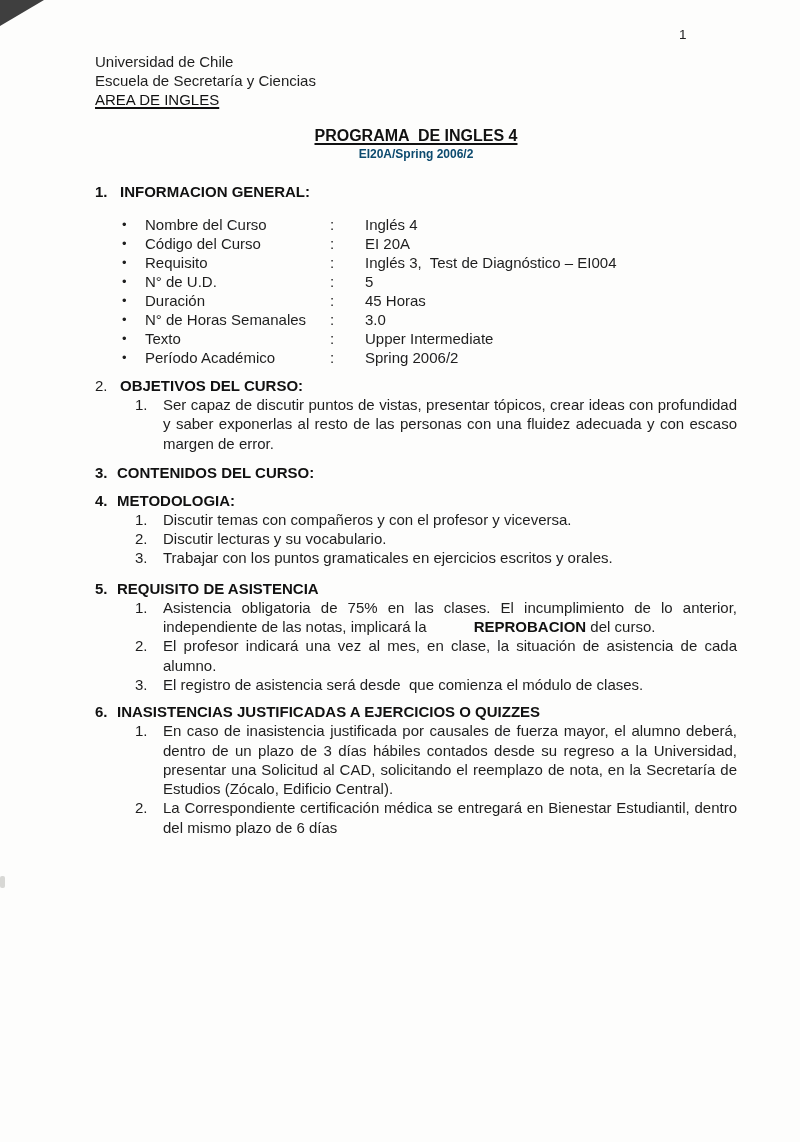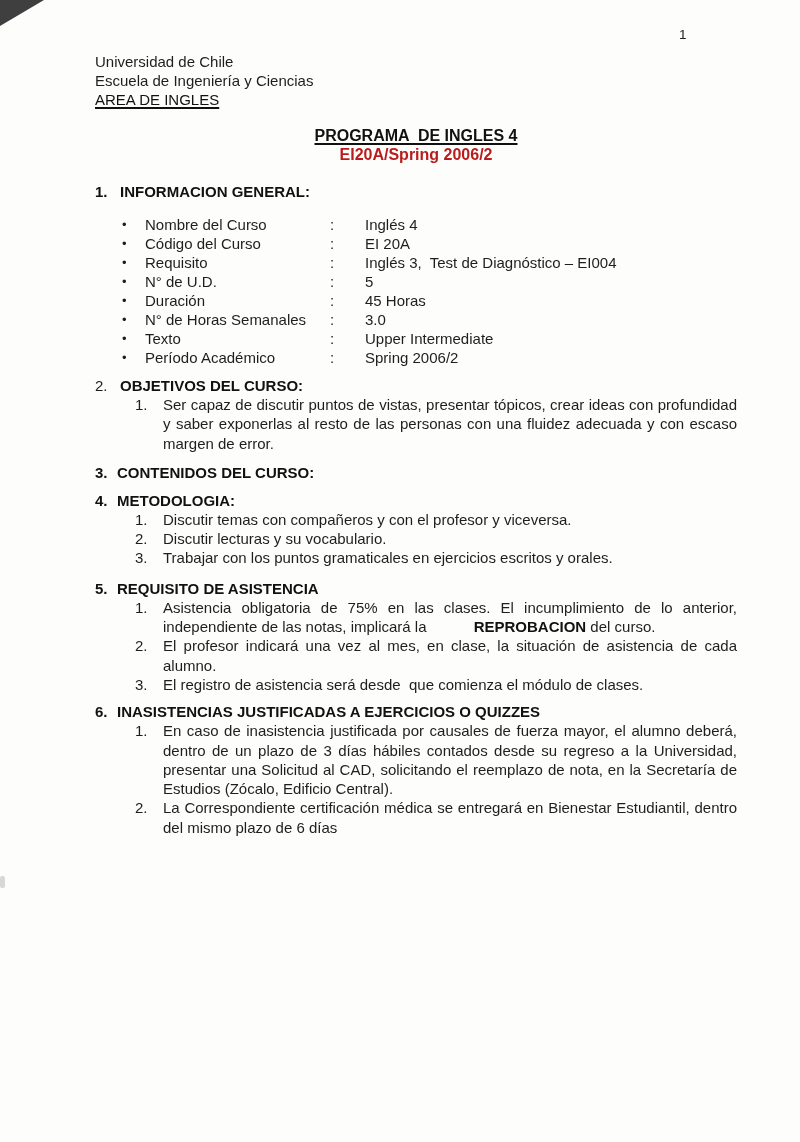--- a/index.html
+++ b/index.html
@@ -49,21 +49,21 @@
     text-underline-offset: 2px;
   }
   .title-block { margin-top: 17px; text-align: center; }
   .title-main {
     font-weight: bold; font-size: 16px; color: #111;
     text-decoration: underline;
     text-decoration-thickness: 2px;
     text-underline-offset: 2px;
     white-space: pre;
   }
-  .title-sub { font-weight: bold; font-size: 16px; color: #b91c1c; white-space: pre; }
+  .title-sub { font-weight: bold; font-size: 12px; color: #0c4a6e; white-space: pre; }
 
   .section-heading { display: flex; margin-top: 0; }
   .section-heading .sec-num { width: 25px; flex: 0 0 auto; font-weight: bold; color: #111; }
   .section-heading .sec-num.regular { font-weight: normal; color: #1e1e1e; }
   .section-heading .sec-title { font-weight: bold; color: #111; }
 
   .sec1 { margin-top: 18px; }
   .info-list { margin-top: 14px; }
   .info-row { display: flex; line-height: 19px; }
   .info-bullet { flex: 0 0 auto; width: 23px; margin-left: 27px; font-size: 13px; }
@@ -91,21 +91,21 @@
 
   <div class="corner-artifact"></div>
   <div class="edge-smudge"></div>
 
   <div class="page-number">1</div>
 
   <div class="content">
 
     <div>
       <div class="letterhead-line">Universidad de Chile</div>
-      <div class="letterhead-line">Escuela de Ingeniería y Ciencias</div>
+      <div class="letterhead-line">Escuela de Secretaría y Ciencias</div>
       <div class="letterhead-line letterhead-area">AREA DE INGLES</div>
     </div>
 
     <div class="title-block">
       <div class="title-main">PROGRAMA  DE INGLES 4</div>
       <div class="title-sub">EI20A/Spring 2006/2</div>
     </div>
 
     <div class="sec1">
       <div class="section-heading">

